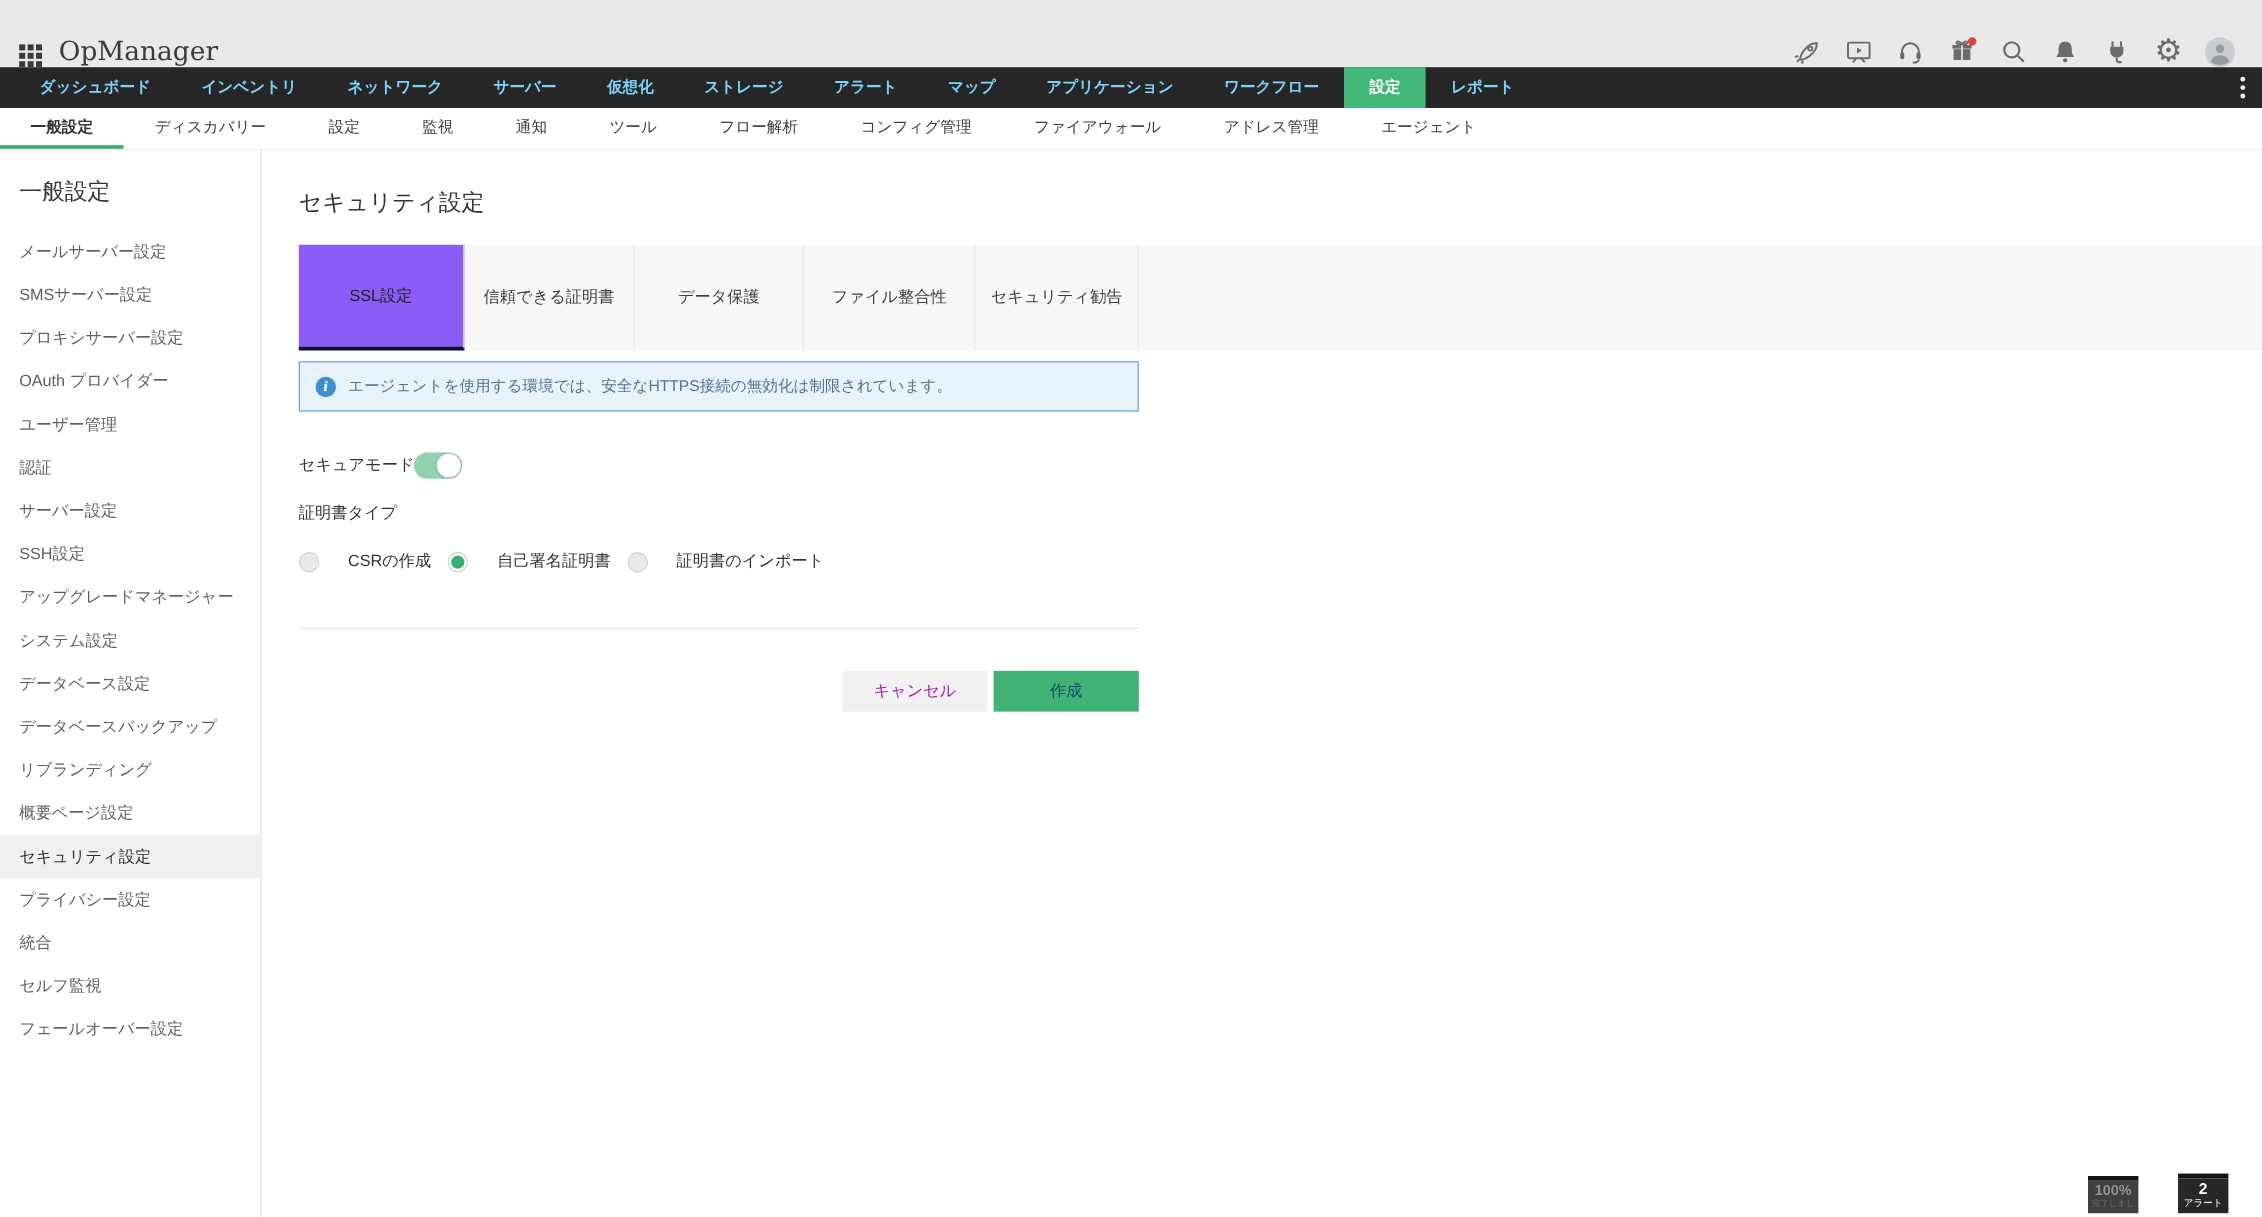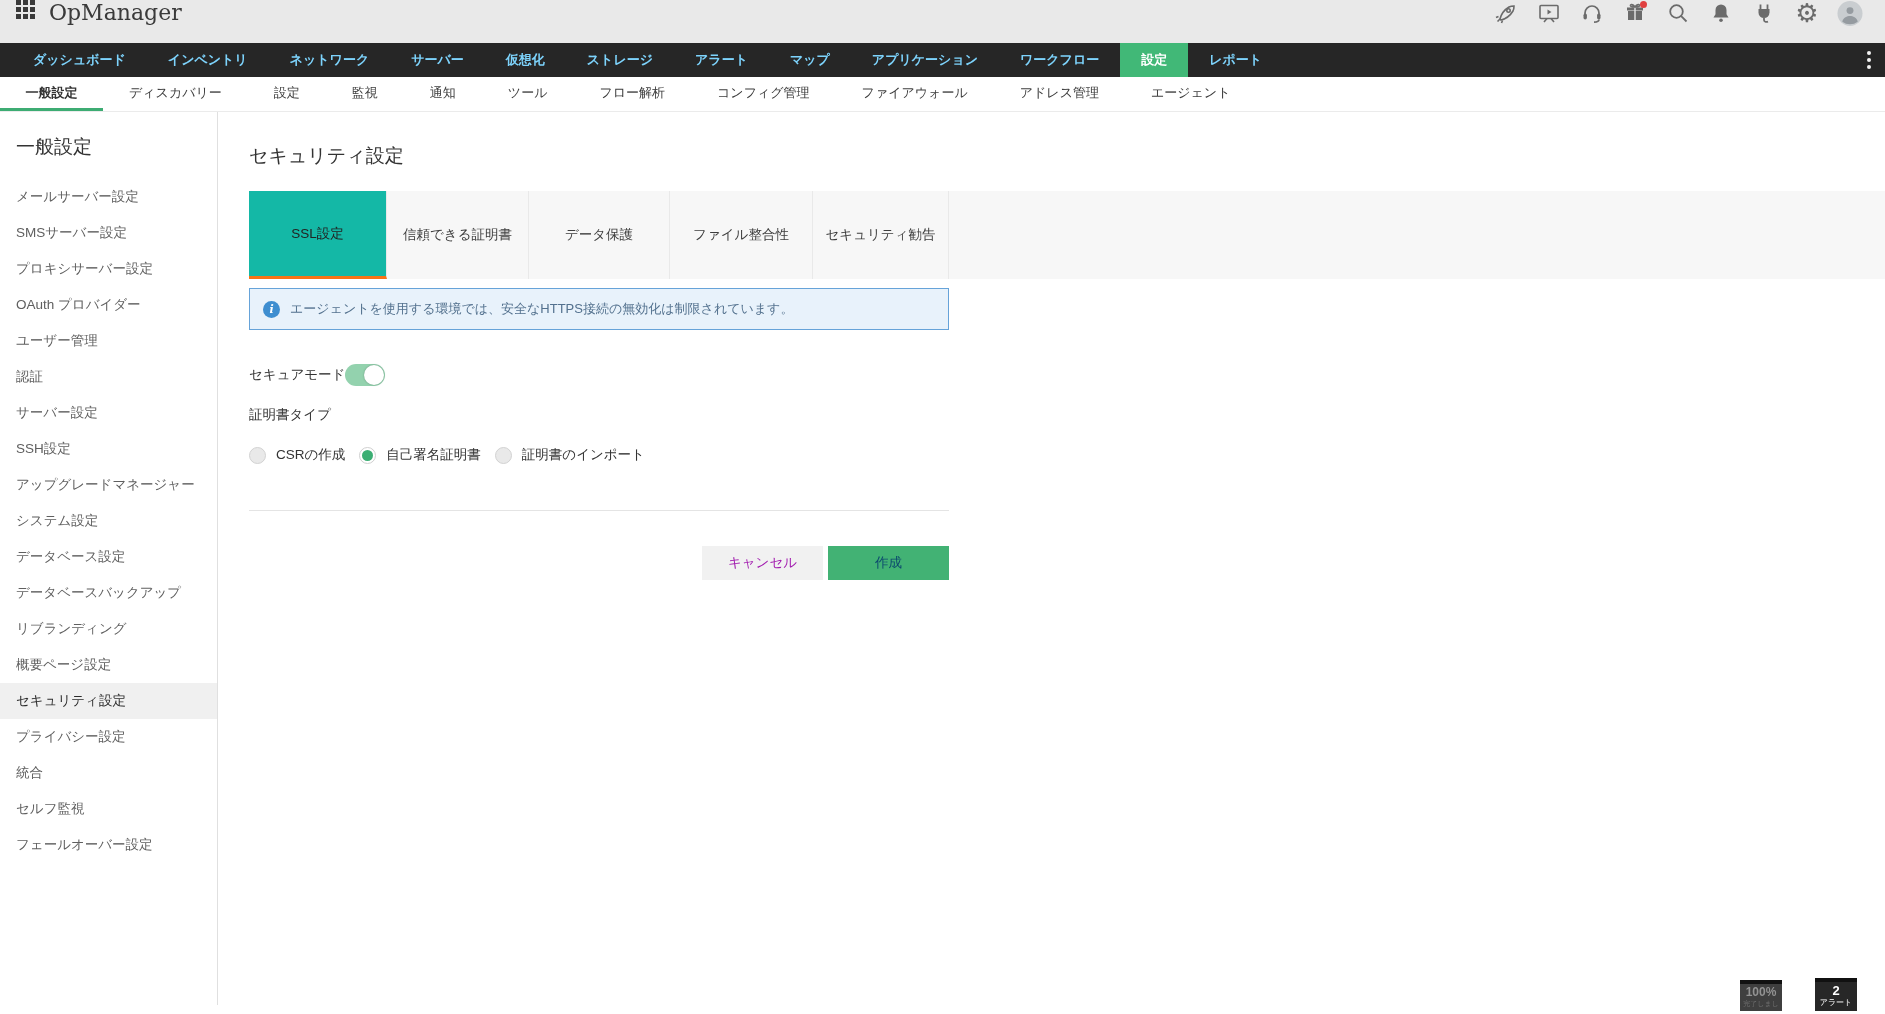--- a/index.html
+++ b/index.html
@@ -1,21 +1,21 @@
 <!DOCTYPE html>
 <html><head>
 <meta charset="utf-8">
 <style>
   * { margin:0; padding:0; box-sizing:border-box; }
   html,body { width:1885px; height:1014px; overflow:hidden; background:#fff;
     font-family:"Liberation Sans", sans-serif; }
   body { position:relative; }
 
   
-  .topbar { height:43px; background:#e9e9e9; display:flex; align-items:flex-start; padding:0 16px; }
+  .topbar { height:56px; background:#e9e9e9; display:flex; align-items:flex-end; padding:0 16px; }
   .apps-grid { display:grid; grid-template-columns:repeat(3,5px); grid-template-rows:repeat(3,5px);
     gap:2px; cursor:pointer; }
   .apps-grid span { background:#3a3a3a; }
   .logo { margin-left:14px; font-family:"DejaVu Serif", serif; font-size:22px; color:#3a3a3a; }
   .topbar-spacer { flex:1; }
   .topbar-icons { display:flex; align-items:center; gap:17px; padding-right:6px; }
   .ticon { width:26px; height:26px; display:flex; align-items:center; justify-content:center;
     position:relative; cursor:pointer; color:#6b6b6b; }
   .ticon svg { display:block; }
   .gear-glyph { font-family:"DejaVu Sans", sans-serif; font-size:26px; line-height:26px; color:#6b6b6b; }
@@ -47,39 +47,39 @@
   .side-item.active { background:#f0f0f0; color:#2b2b2b; }
 
   .main { flex:1; min-width:0; }
   .page-title { margin-top:31px; margin-left:31px; font-size:19px; font-weight:400; color:#333; }
 
   .tabstrip { margin-top:22px; margin-left:31px; height:88px; background:#f7f7f7; display:flex; }
   .tab { display:flex; align-items:center; justify-content:center; font-size:13.5px; color:#3d3d3d;
     cursor:pointer; border-right:1px solid #e9e9e9; white-space:nowrap; }
   .tab:nth-child(1){ width:138px; } .tab:nth-child(2){ width:142px; } .tab:nth-child(3){ width:141px; }
   .tab:nth-child(4){ width:143px; } .tab:nth-child(5){ width:136px; }
-  .tab.active { background:#14b8a6; border-bottom:3px solid #f97316; color:#222; }
+  .tab.active { background:#8b5cf6; border-bottom:3px solid #0f172a; color:#222; }
   .tab-fill { flex:1; }
 
   .info-banner { margin-top:9px; margin-left:31px; width:700px; height:42px; background:#e8f2fb;
     border:1px solid #66a3d9; display:flex; align-items:center; padding:0 13px; gap:10px; }
   .info-icon { width:17px; height:17px; border-radius:50%; background:#3e8ed0; color:#fff;
     font-family:"DejaVu Serif", serif; font-style:italic; font-weight:bold; font-size:11px;
     display:flex; align-items:center; justify-content:center; flex-shrink:0; }
   .info-text { font-size:13px; color:#53718e; }
 
   .secure-row { margin-top:34px; margin-left:31px; display:flex; align-items:center; }
   .field-label { font-size:13.5px; color:#333; }
   .toggle { width:40px; height:22px; border-radius:11px; background:#93d2ae; position:relative; cursor:pointer; }
   .toggle-knob { position:absolute; top:1px; right:1px; width:20px; height:20px; border-radius:50%;
     background:#fff; box-shadow:0 0 2px rgba(0,0,0,.3); }
 
   .cert-label { margin-top:20px; margin-left:31px; }
   .radio-row { margin-top:22px; margin-left:31px; display:flex; align-items:center; gap:14px; }
-  .radio-opt { display:flex; align-items:center; gap:10px; cursor:pointer; }
+  .radio-opt { display:flex; align-items:center; gap:24px; cursor:pointer; }
   .radio-circle { width:17px; height:17px; border-radius:50%; background:#e9e9e9; border:1px solid #d2d2d2; }
   .radio-circle.checked { background:#fff; border:1px solid #cfcfcf; display:flex; align-items:center;
     justify-content:center; }
   .radio-circle.checked::after { content:""; width:11px; height:11px; border-radius:50%; background:#3bae73; }
   .radio-label { font-size:13.5px; color:#333; }
 
   .divider { margin-top:46px; margin-left:31px; width:700px; border-top:1px solid #e4e4e4; }
   .actions { margin-top:35px; margin-left:31px; width:700px; display:flex; justify-content:flex-end; gap:5px; }
   .btn { height:34px; min-width:121px; border:none; font-size:13.5px; cursor:pointer;
     font-family:"Liberation Sans", sans-serif; }

